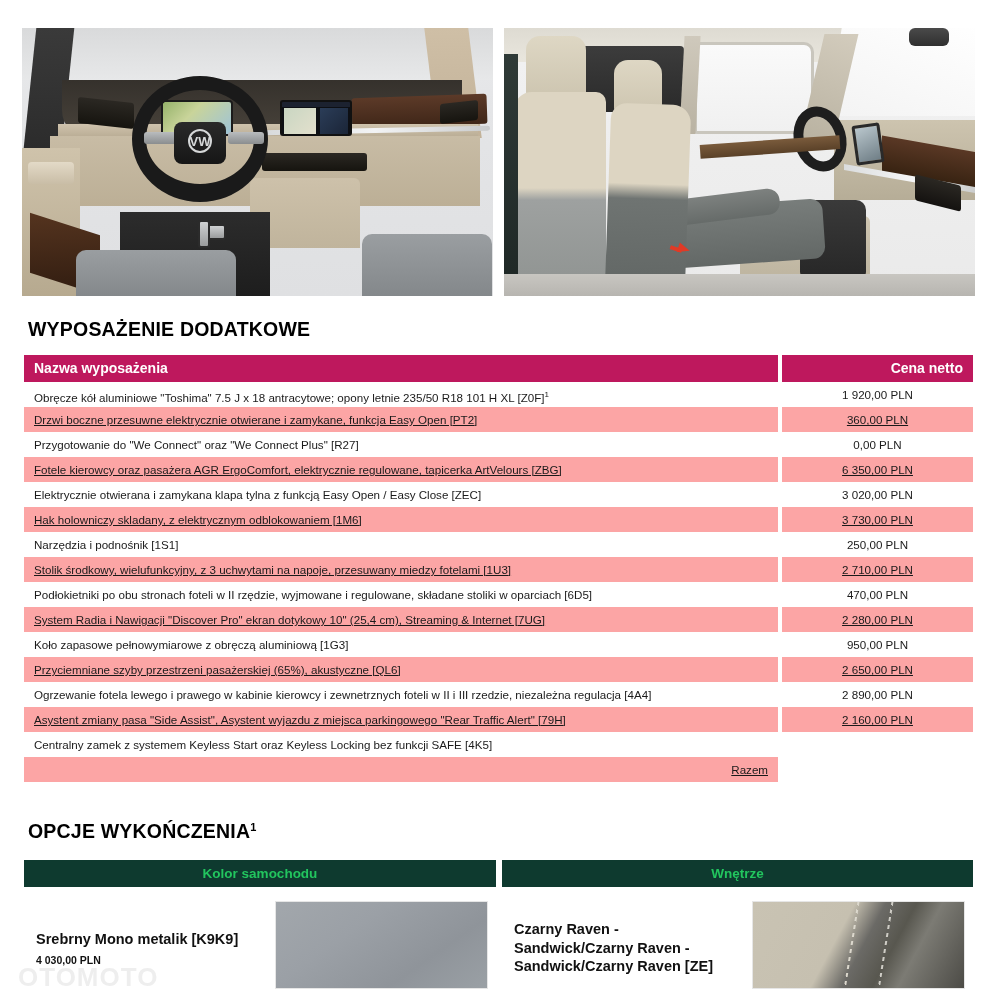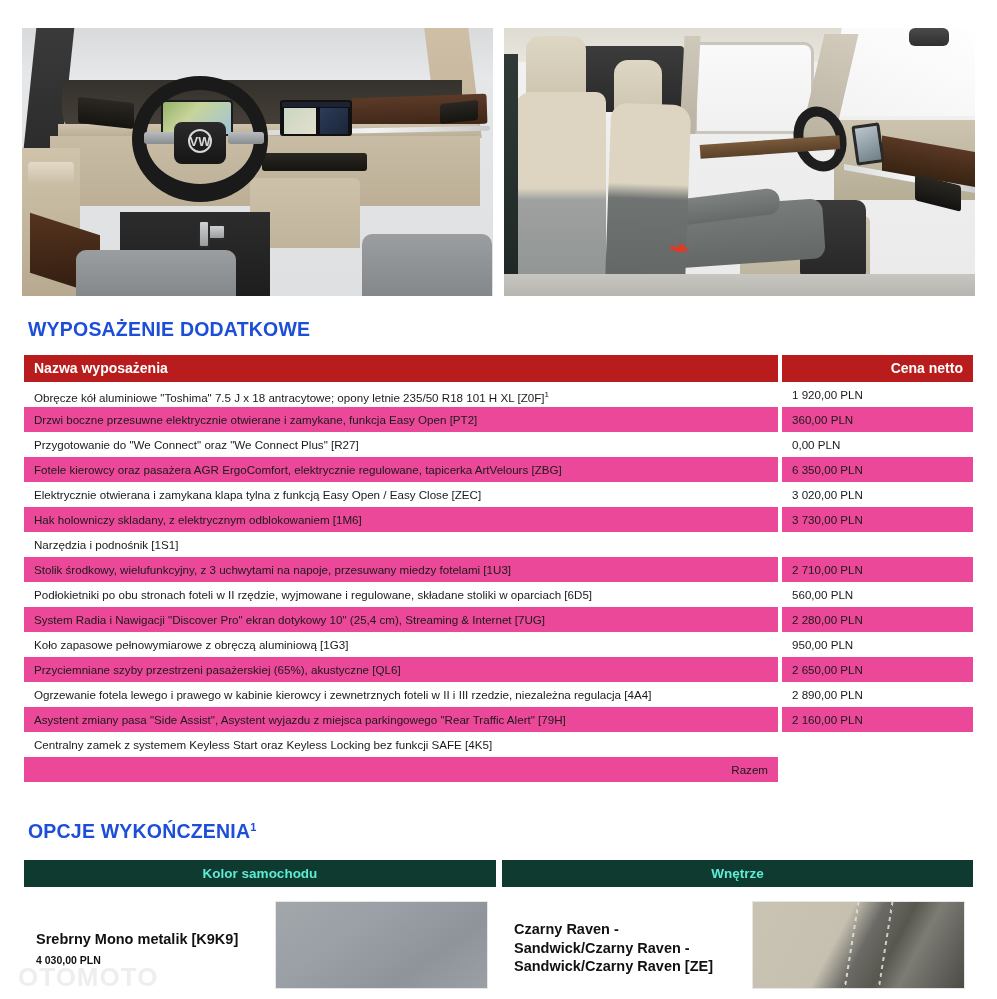--- a/index.html
+++ b/index.html
@@ -262,62 +262,62 @@
     background:linear-gradient(180deg,#c8c6c1,#b7b5b0);
   }
   .seats .doorL {
     position:absolute; left:0; top:26px; width:14px; height:242px;
     background:linear-gradient(180deg,#2f3a37,#1e2725);
   }
 
   
   .section-title {
     position:absolute;
-    color:#1d4ed8;
+    color:#000000;
     font-weight:bold;
     font-size:19.5px;
     letter-spacing:0.2px;
   }
   .section-title sup { font-size:11px; vertical-align: super; }
   #t-equipment { left:28px; top:318px; }
   #t-finish    { left:28px; top:820px; }
 
   
   .eq-table {
     position:absolute; left:24px; top:355px; width:949px;
     font-size:11.6px; color:#1a1a1a;
   }
   .eq-head { display:flex; gap:4px; }
   .eq-head .h-name, .eq-head .h-price {
-    background:#b91c1c; color:#ffffff;
+    background:#be185d; color:#ffffff;
     font-size:14px; font-weight:bold;
     height:27px; line-height:27px;
     padding:0 10px;
   }
   .eq-head .h-name { width:754px; text-align:left; }
   .eq-head .h-price { width:191px; text-align:right; }
 
   .eq-row { display:flex; gap:4px; }
   .eq-row .c-name, .eq-row .c-price {
     height:25px; line-height:25px; padding:0 10px;
     background:#ffffff; white-space:nowrap; overflow:hidden;
   }
   .eq-row .c-name { width:754px; text-align:left; }
-  .eq-row .c-price { width:191px; text-align:left; }
-  .eq-row.alt .c-name, .eq-row.alt .c-price { background:#ec4899; }
+  .eq-row .c-price { width:191px; text-align:center; }
+  .eq-row.alt .c-name, .eq-row.alt .c-price { background:#fca5a5;text-decoration:underline; }
   .eq-row .c-name sup { font-size:8px; vertical-align: super; }
   .eq-total .c-name { text-align:right;padding-left:36px; }
 
   
   .fin-table {
     position:absolute; left:24px; top:860px; width:949px;
   }
   .fin-head { display:flex; gap:6px; }
   .fin-head > div {
-    background:#0e3a2f; color:#5eead4; font-weight:bold; font-size:13.5px;
+    background:#0e3a2f; color:#22c55e; font-weight:bold; font-size:13.5px;
     height:27px; line-height:27px; text-align:center;
   }
   .fin-head .fh-left  { width:472px; }
   .fin-head .fh-right { width:471px; }
 
   .fin-body { display:flex; gap:6px; margin-top:6px; }
   .fin-cell { width:472px; display:flex; align-items:center; }
   .fin-cell.right { width:471px; }
   .fin-text { padding:14px 8px 0 12px; }
   .fin-name {
@@ -465,28 +465,29 @@
         <div class="eq-row">
           <div class="c-name">Elektrycznie otwierana i zamykana klapa tylna z funkcją Easy Open / Easy Close [ZEC]</div>
           <div class="c-price">3 020,00 PLN</div>
         </div>
         <div class="eq-row alt">
           <div class="c-name">Hak holowniczy skladany, z elektrycznym odblokowaniem [1M6]</div>
           <div class="c-price">3 730,00 PLN</div>
         </div>
         <div class="eq-row">
           <div class="c-name">Narzędzia i podnośnik [1S1]</div>
+          <div class="c-price">250,00 PLN</div>
         </div>
         <div class="eq-row alt">
           <div class="c-name">Stolik środkowy, wielufunkcyjny, z 3 uchwytami na napoje, przesuwany miedzy fotelami [1U3]</div>
           <div class="c-price">2 710,00 PLN</div>
         </div>
         <div class="eq-row">
           <div class="c-name">Podłokietniki po obu stronach foteli w II rzędzie, wyjmowane i regulowane, składane stoliki w oparciach [6D5]</div>
-          <div class="c-price">560,00 PLN</div>
+          <div class="c-price">470,00 PLN</div>
         </div>
         <div class="eq-row alt">
           <div class="c-name">System Radia i Nawigacji "Discover Pro" ekran dotykowy 10" (25,4 cm), Streaming &amp; Internet [7UG]</div>
           <div class="c-price">2 280,00 PLN</div>
         </div>
         <div class="eq-row">
           <div class="c-name">Koło zapasowe pełnowymiarowe z obręczą aluminiową [1G3]</div>
           <div class="c-price">950,00 PLN</div>
         </div>
         <div class="eq-row alt">

